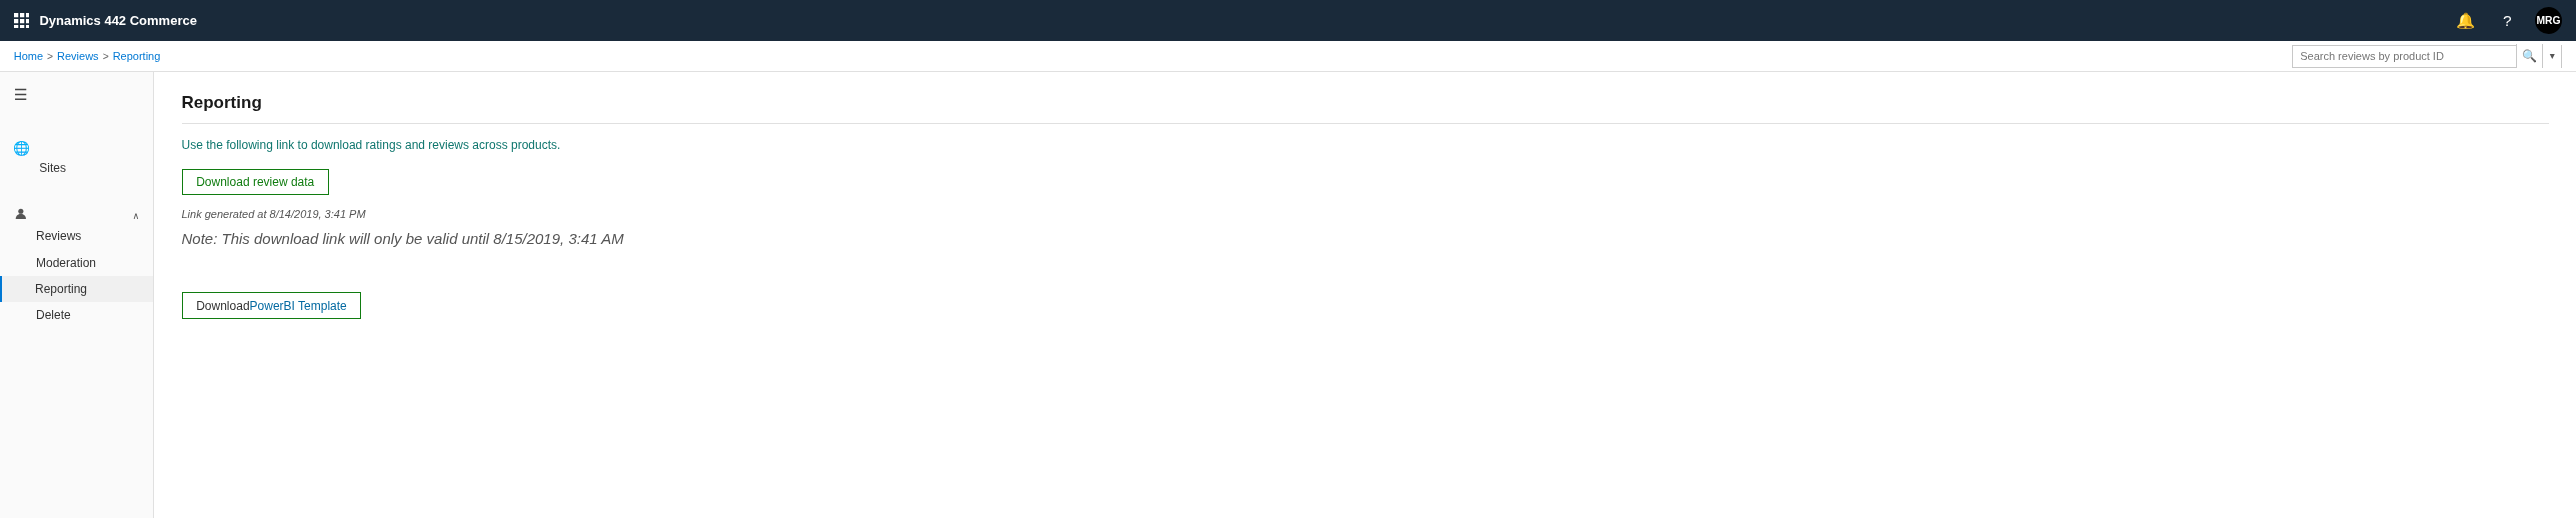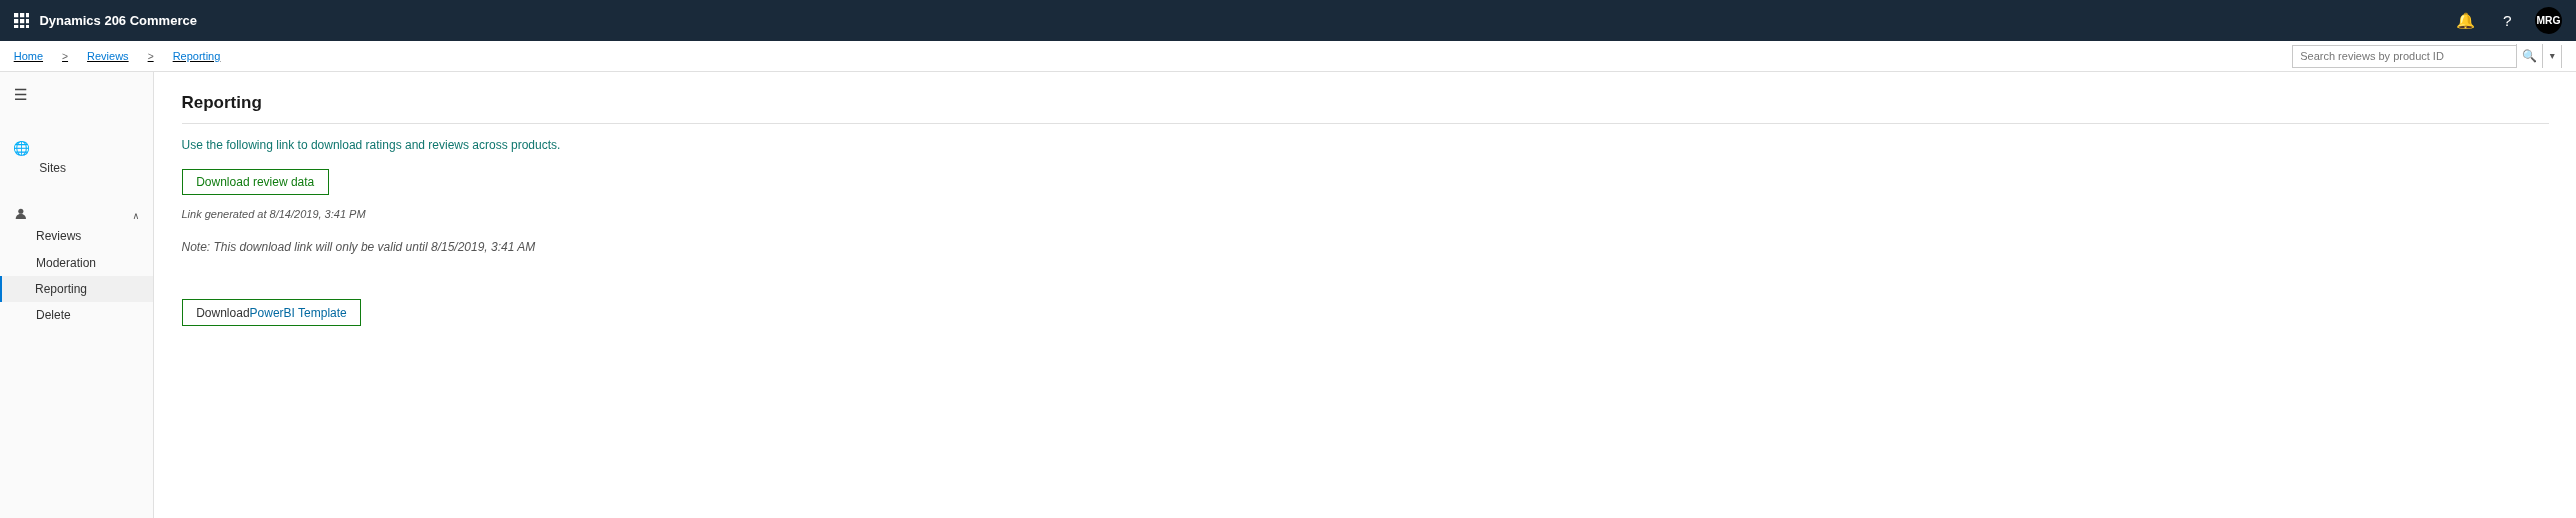--- a/index.html
+++ b/index.html
@@ -63,23 +63,22 @@
       height: 31px;
       display: flex;
       align-items: center;
       padding: 0 13.7px;
       border-bottom: 0.9px solid #e0e0e0;
       justify-content: space-between;
     }
     .breadcrumb {
       display: flex;
       align-items: center;
-      gap: 19px;
+      gap: 4px;
       font-size: 11px;
-      text-decoration: underline;
     }
     .breadcrumb-link {
       color: #0078d4;
       cursor: pointer;
       text-decoration: none;
     }
     .breadcrumb-sep {
       color: #666;
       font-size: 10.3px;
     }
@@ -216,24 +215,24 @@
       color: #107c10;
       font-size: 12px;
       cursor: pointer;
       margin-bottom: 13.7px;
       font-family: 'Segoe UI', sans-serif;
     }
     .link-info {
       font-size: 11px;
       color: #555;
       font-style: italic;
-      margin-bottom: 20px;
+      margin-bottom: 10px;
     }
     .link-note {
-      font-size: 12px;
+      font-size: 15px;
       color: #555;
       font-style: italic;
       margin-bottom: 17px;
     }
     .powerbi-btn {
       display: inline-flex;
       align-items: center;
       padding: 5.1px 13.7px;
       border: 1.7px solid #107c10;
       background: white;
@@ -258,21 +257,21 @@
       <rect x="7" y="0" width="5" height="5"></rect>
       <rect x="14" y="0" width="5" height="5"></rect>
       <rect x="0" y="7" width="5" height="5"></rect>
       <rect x="7" y="7" width="5" height="5"></rect>
       <rect x="14" y="7" width="5" height="5"></rect>
       <rect x="0" y="14" width="5" height="5"></rect>
       <rect x="7" y="14" width="5" height="5"></rect>
       <rect x="14" y="14" width="5" height="5"></rect>
     </svg>
   </div>
-  <span class="top-nav-title">Dynamics 206 Commerce</span>
+  <span class="top-nav-title">Dynamics 442 Commerce</span>
   <div class="top-nav-icons">
     <button class="top-nav-icon-btn">🔔</button>
     <button class="top-nav-icon-btn">?</button>
     <div class="avatar">MRG</div>
   </div>
 </div>
 
 <div class="breadcrumb-bar">
   <nav class="breadcrumb">
     <a class="breadcrumb-link">Home</a>

